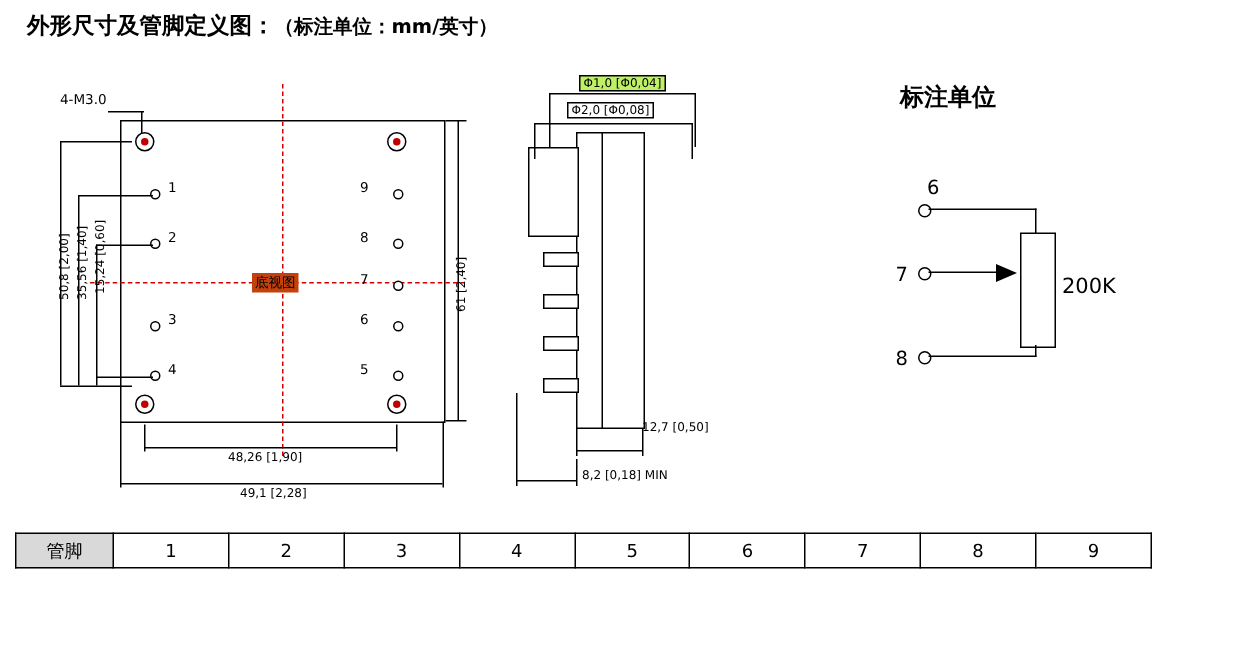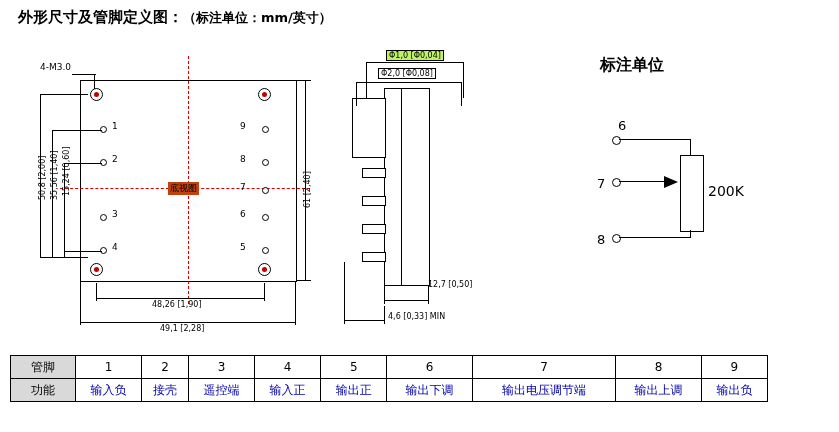--- a/index.html
+++ b/index.html
@@ -170,21 +170,21 @@
 <div class="abs dim" style="left:378px;top:68px;border:1px solid #000;padding:0 2px;background:#fff;">Φ2,0  [Φ0,08]</div>
 
 <div class="abs ml mlh" style="left:384px;top:300px;width:44px;"></div>
 <div class="abs ml mlv" style="left:384px;top:286px;height:18px;"></div>
 <div class="abs ml mlv" style="left:428px;top:286px;height:18px;"></div>
 <div class="abs dim" style="left:428px;top:280px;">12,7  [0,50]</div>
 
 <div class="abs ml mlh" style="left:344px;top:320px;width:40px;"></div>
 <div class="abs ml mlv" style="left:344px;top:262px;height:62px;"></div>
 <div class="abs ml mlv" style="left:384px;top:306px;height:18px;"></div>
-<div class="abs dim" style="left:388px;top:312px;">4,6  [0,33] MIN</div>
+<div class="abs dim" style="left:388px;top:312px;">8,2  [0,18] MIN</div>
 
 <div class="abs" id="adjust-title">标注单位</div>
 
 <div class="abs term" style="left:612px;top:136px;"></div>
 <div class="abs termlabel" style="left:618px;top:118px;">6</div>
 <div class="abs wire" style="left:619px;top:139px;width:72px;height:1px;"></div>
 
 <div class="abs term" style="left:612px;top:178px;"></div>
 <div class="abs termlabel" style="left:597px;top:176px;">7</div>
 <div class="abs wire" style="left:619px;top:181px;width:52px;height:1px;"></div>
@@ -209,26 +209,14 @@
       <td>1</td>
       <td>2</td>
       <td>3</td>
       <td>4</td>
       <td>5</td>
       <td>6</td>
       <td>7</td>
       <td>8</td>
       <td>9</td>
     </tr>
-    <tr>
-      <td class="rowhead">功能</td>
-      <td class="t-blue">输入负</td>
-      <td class="t-blue">接壳</td>
-      <td class="t-blue">遥控端</td>
-      <td class="t-blue">输入正</td>
-      <td class="t-blue">输出正</td>
-      <td class="t-blue">输出下调</td>
-      <td class="t-blue">输出电压调节端</td>
-      <td class="t-blue">输出上调</td>
-      <td class="t-blue">输出负</td>
-    </tr>
   </tbody>
 </table>
 
 </body></html>

